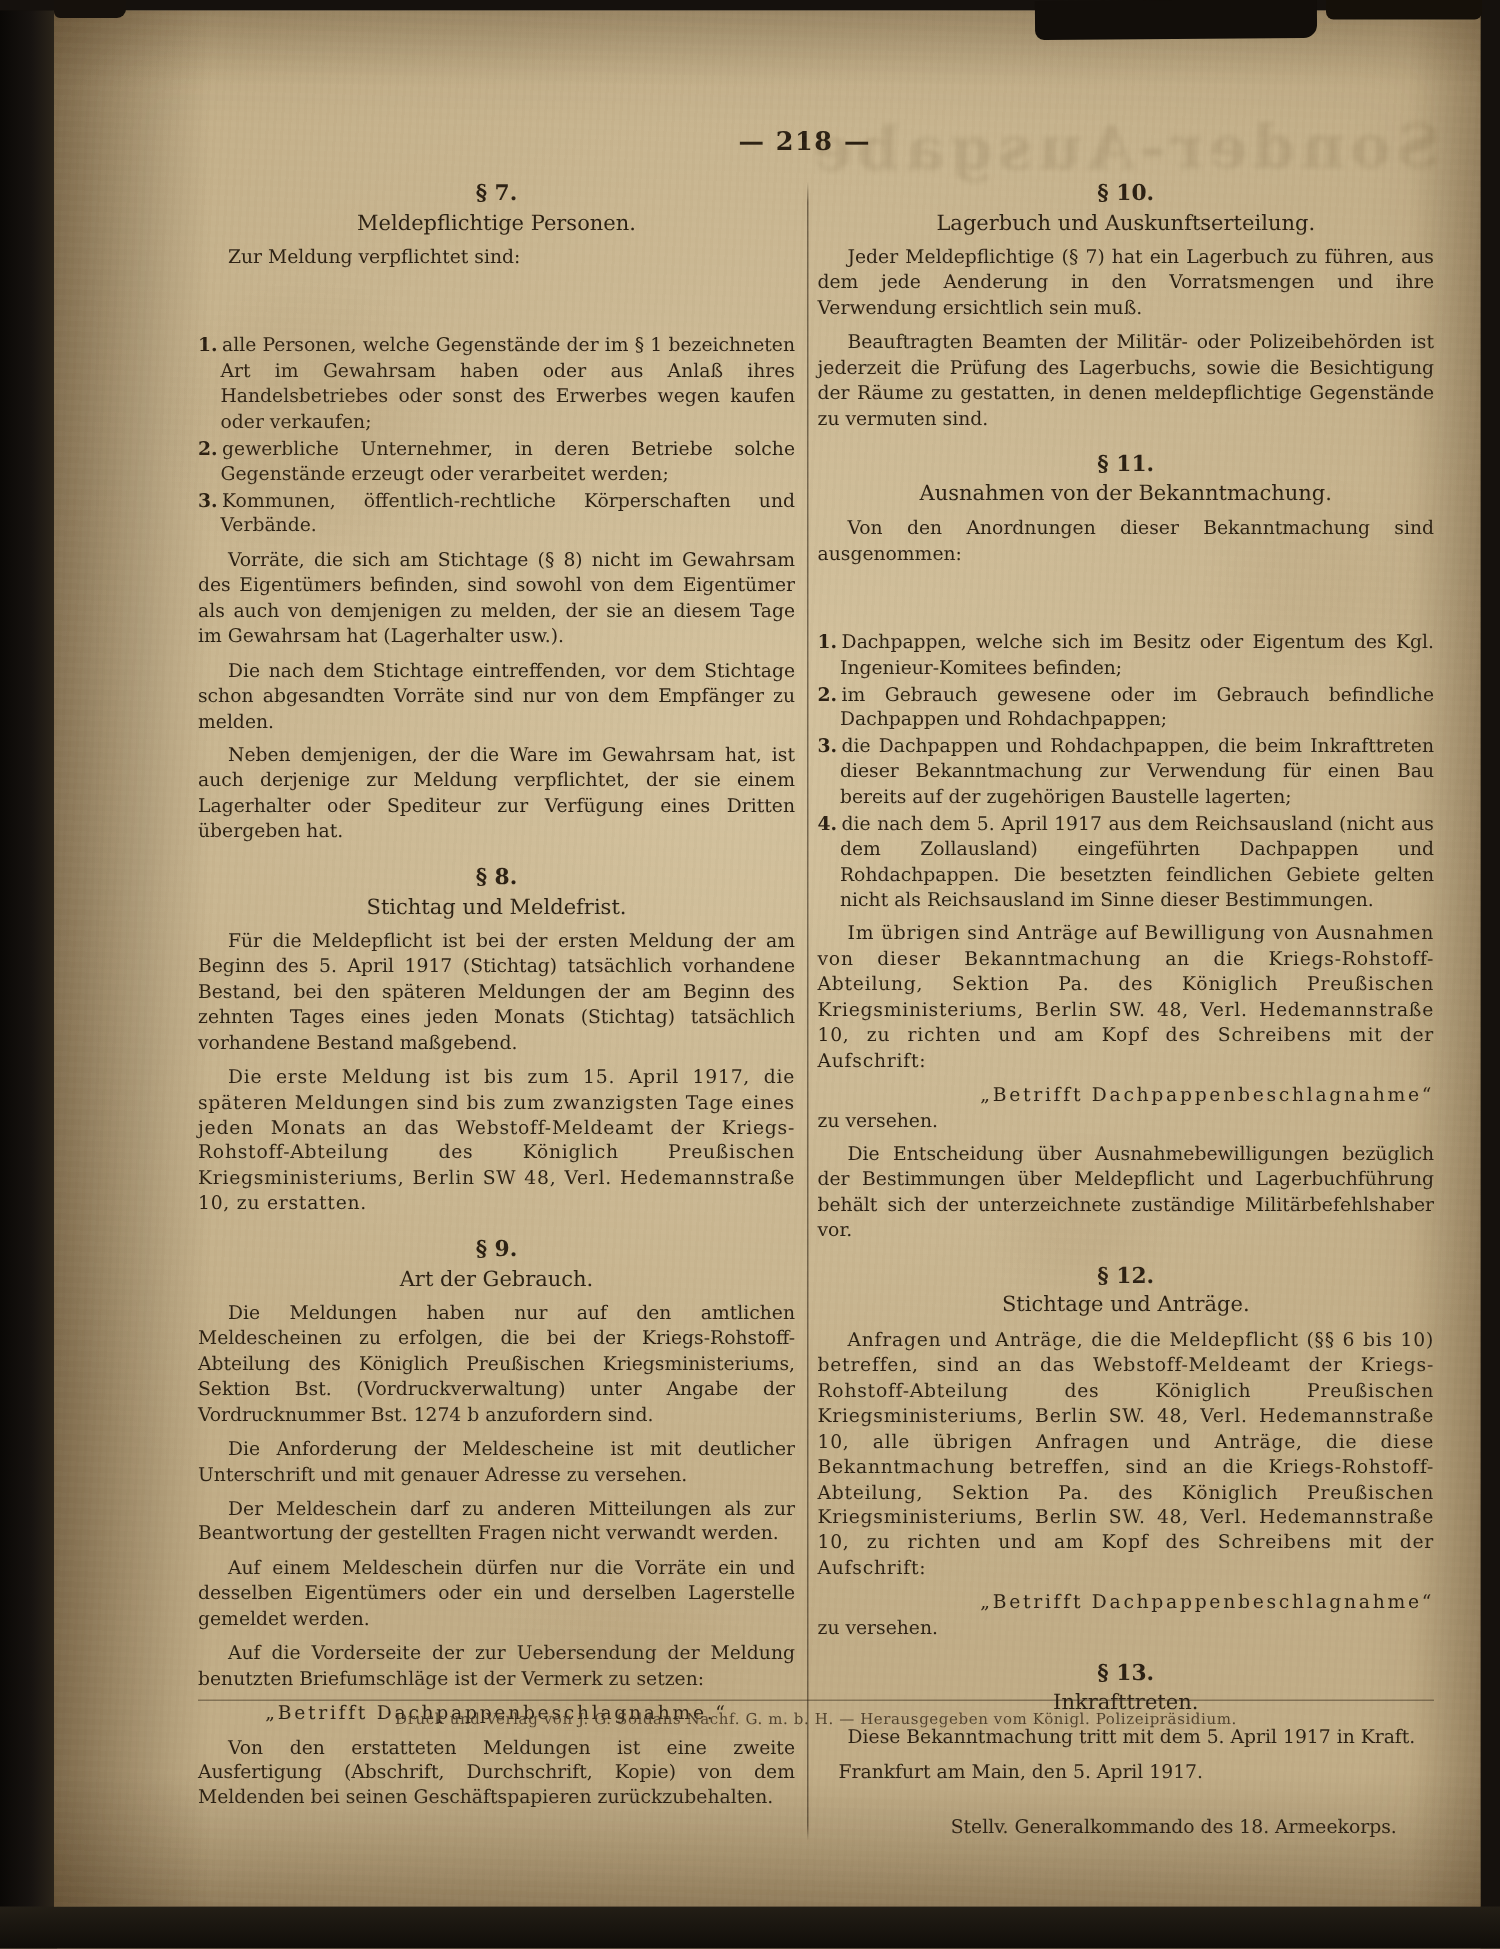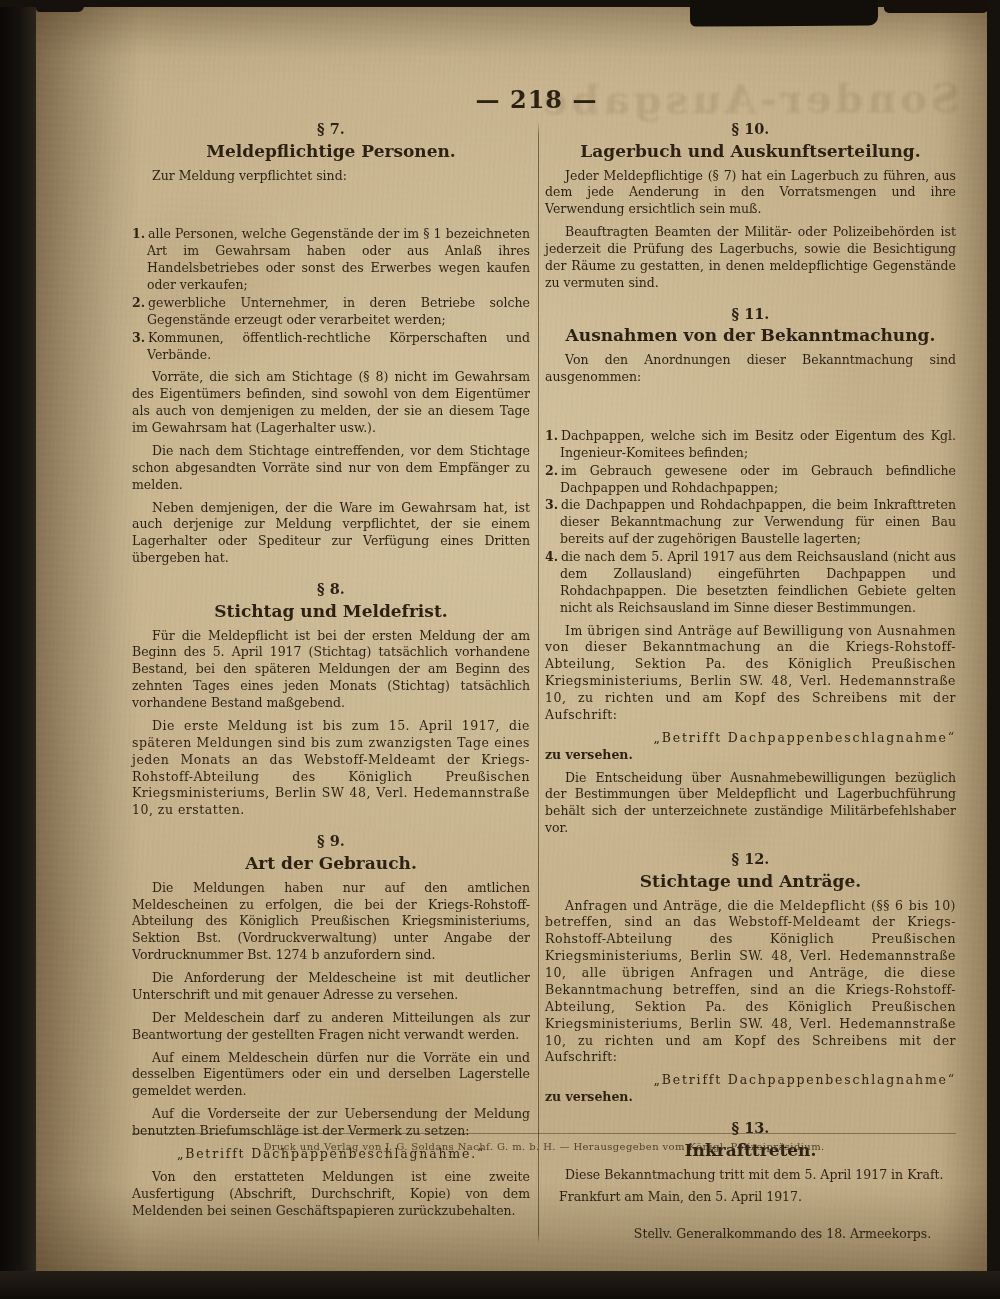--- a/index.html
+++ b/index.html
@@ -58,21 +58,21 @@
   .ghost {
     position: absolute; top: 68px; left: 498px; width: 430px;
     text-align: center; font-size: 40px; font-weight: bold; letter-spacing: 4px;
     color: #4a3414; opacity: 0.12; transform: scaleX(-1) rotate(.3deg);
     filter: blur(1.6px); pointer-events: none; z-index: 0; white-space: nowrap;
   }
 
   .pageno {
     position: absolute; top: 78px; left: 0; right: 0; z-index: 1;
     text-align: center; text-indent: 50px;
-    font-size: 24px; font-weight: bold; letter-spacing: 1px;
+    font-size: 17px; font-weight: bold; letter-spacing: 1px;
   }
 
   .content {
     position: absolute; left: 96px; top: 112px; width: 824px;
     display: flex; align-items: stretch; z-index: 1;
   }
   .col {
     font-size: 12.5px; line-height: 1.35; text-align: justify;
     hyphens: auto; overflow-wrap: break-word;
   }
@@ -80,30 +80,30 @@
   .divider {
     width: 1px; margin: 2px 6px 0 8px;
     background: linear-gradient(to bottom,
       rgba(42,30,16,0) 0, rgba(42,30,16,.55) 14px,
       rgba(42,30,16,.55) calc(100% - 10px), rgba(42,30,16,0) 100%);
   }
   .col-right { flex: 1; }
 
   .sec + .sec { margin-top: 12px; }
   .sec-no { text-align: center; font-size: 14.5px; font-weight: bold; margin-bottom: 1px; }
-  .sec-title { text-align: center; font-size: 17px; font-weight: bold; margin-bottom: 5px; }
+  .sec-title { text-align: center; font-size: 14px; font-weight: normal; margin-bottom: 5px; }
   .para { text-indent: 20px; margin-bottom: 6px; }
   .intro { text-indent: 20px; margin-bottom: 2px; }
   .sp { letter-spacing: 0.5px; }
   .olist { margin-bottom: 6px; margin-top: 42px; }
   .oli { padding-left: 15px; text-indent: -15px; margin-bottom: 1px; }
   .oli .num { font-weight: bold; margin-right: 3px; }
   .quote { text-align: center; text-indent: 0; letter-spacing: 1.8px; margin: 2px 0 6px; }
   .quote-left { text-align: right; text-indent: 28px; letter-spacing: 1.8px; margin: 2px 0 0; }
-  .cont { text-indent: 0; margin-bottom: 6px; text-align: left; font-weight: bold; }
+  .cont { text-indent: 0; margin-bottom: 6px; text-align: left; }
   .dateline { text-indent: 14px; margin-bottom: 20px; text-align: left; }
   .signature { text-indent: 64px; text-align: center; }
 
   .footer {
     position: absolute; left: 96px; width: 824px; top: 1126px; z-index: 1;
     border-top: 1px solid rgba(42,30,16,0.5); padding-top: 7px;
     text-align: center; font-size: 10px; letter-spacing: 0.4px;
     color: #3a2c1c; opacity: 0.85;
   }
 </style>

